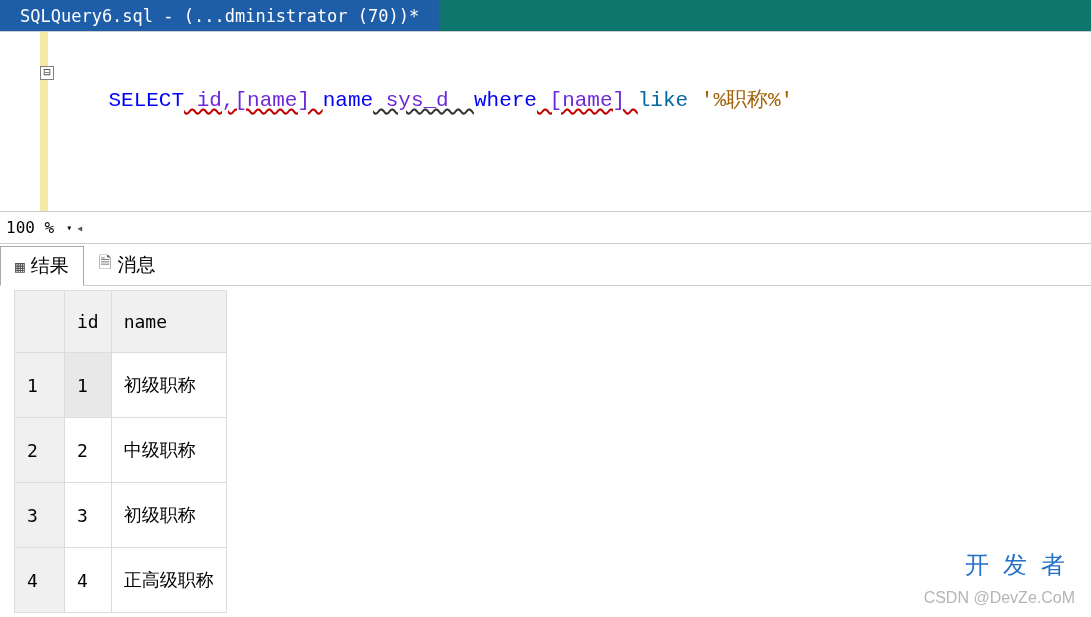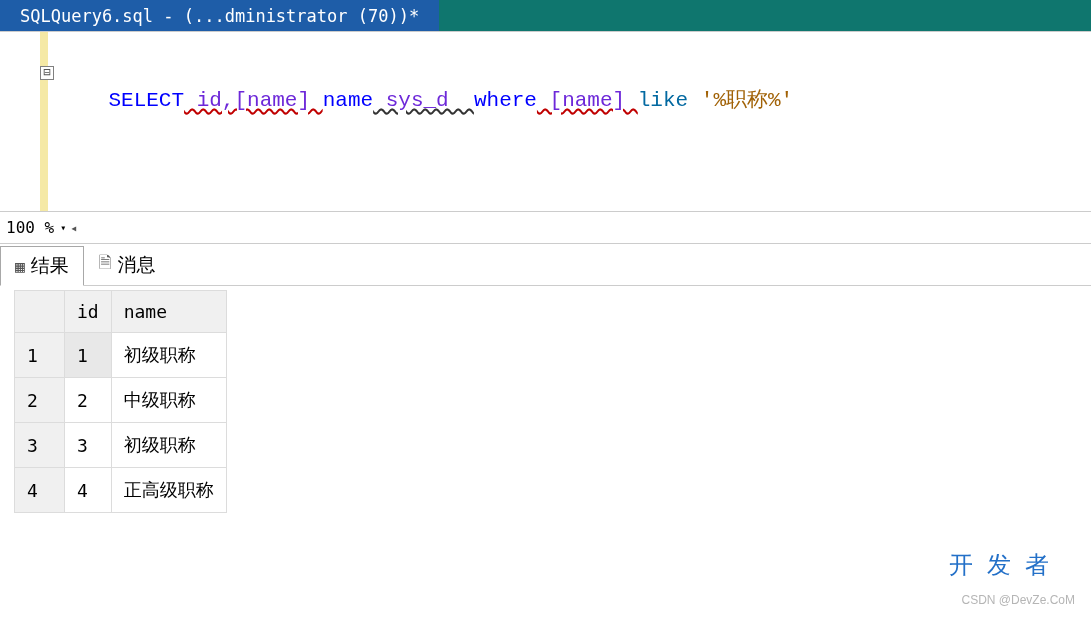--- a/index.html
+++ b/index.html
@@ -18,38 +18,38 @@
     .collapse-box { position: absolute; left: -8px; top: 34px; width: 14px; height: 14px; border: 1px solid #808080; background:#fff; font-size:12px; line-height:12px; text-align:center; color:#555;}
     
     .kw-blue { color: #0000ff; margin-top: 24px; }
     .kw-gray { color: #0369a1; }
     .kw-red { color: #a16207; }
     .squig { text-decoration-line: underline; text-decoration-style: wavy; text-decoration-color: #c00000;}
     .squig-dark { text-decoration-line: underline; text-decoration-style: wavy; text-decoration-color: #333;}
     .kw-black { color: #6d28d9; }
     
     .zoom-bar { display: flex; align-items: center; height: 32px; border-bottom: 1px solid #ccc; padding: 0 6px; gap: 4px; font-size:16px;}
-    .zoom-combo { display:flex; align-items:center; gap:6px;}
+    .zoom-combo { display:flex; align-items:center; gap:12px;}
     .zoom-dd { font-size:10px;}
     .scroll-tri { font-size:12px; color:#555;}
     
     .result-tabs { display: flex; height: 42px; border-bottom: 1px solid #ccc; align-items:flex-end;}
     .rtab { display: flex; align-items: center; gap: 6px; padding: 6px 14px; font-size: 19px; border: 1px solid transparent; cursor:pointer;}
     .rtab.active { border: 1px solid #a8a8a8; border-bottom: 1px solid #fff; background: #fff; position:relative; top:1px;}
     .rtab .icon { font-size: 16px; color:#555;}
     
     .grid { border-collapse: collapse; margin: 4px 0 0 14px; font-size: 18px; font-family: Consolas, "SimSun", monospace;}
-    .grid th, .grid td { border: 1px solid #dcdcdc; padding: 10px 12px; text-align: left; background:#fff;}
+    .grid th, .grid td { border: 1px solid #dcdcdc; padding: 20px 12px; text-align: left; background:#fff;}
     .grid th { background: #f0f0f0; font-weight: normal;}
     .grid .rownum { background: #f0f0f0; min-width: 50px;}
     .grid .sel { border: 1px dotted #000; background:#e8e8e8;}
     .grid thead th:first-child { background:#f0f0f0; min-width:50px;}
     
-    .watermark1 { position:absolute; right: 28px; bottom: 36px; color: #2370c8; font-size: 24px; letter-spacing: 14px; font-family:"SimSun",serif;}
-    .watermark2 { position:absolute; right: 16px; bottom: 10px; color: #b5b5b5; font-size: 12px; font-family:"Microsoft YaHei",sans-serif;}
+    .watermark1 { position:absolute; right: 12px; bottom: 36px; color: #2370c8; font-size: 24px; letter-spacing: 14px; font-family:"SimSun",serif;}
+    .watermark2 { position:absolute; right: 16px; bottom: 10px; color: #b5b5b5; font-size: 16px; font-family:"Microsoft YaHei",sans-serif;}
   </style>
 </head>
 <body>
 
 <div class="tabs">
   <div class="tab active">SQLQuery6.sql - (...dministrator (70))*</div>
 </div>
 
 <div class="editor-wrap">
   <div class="gutter"></div>

